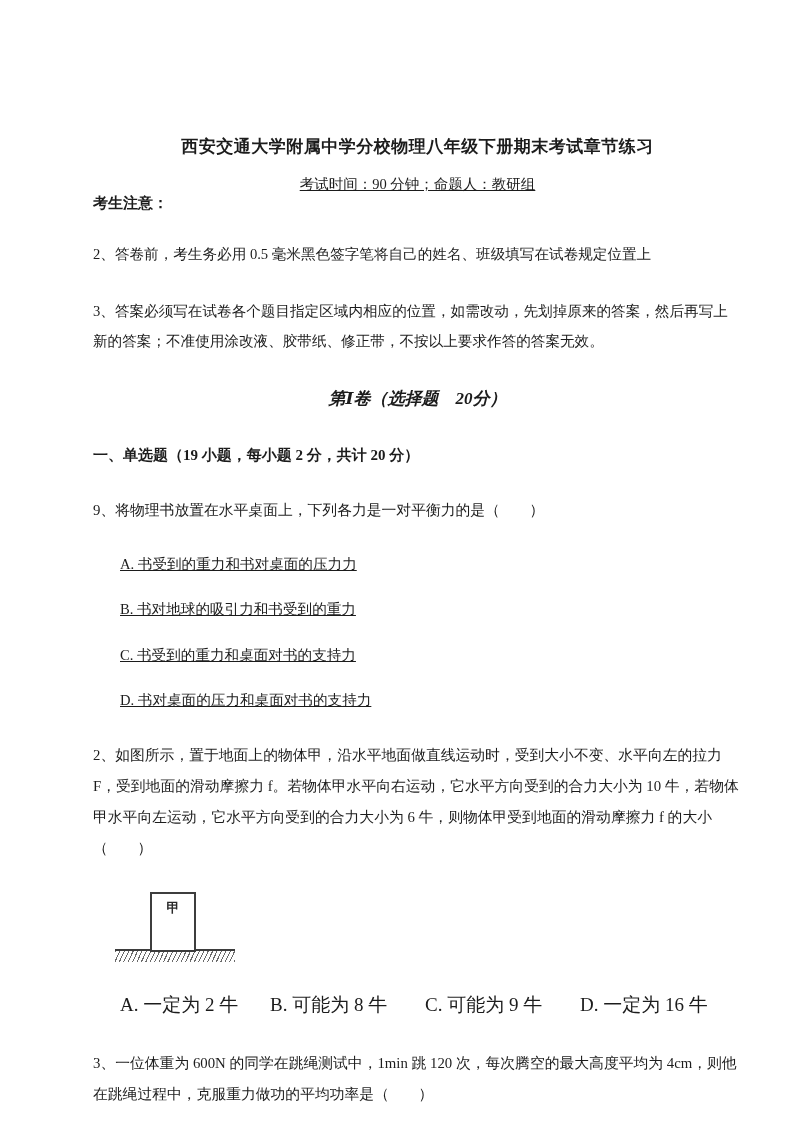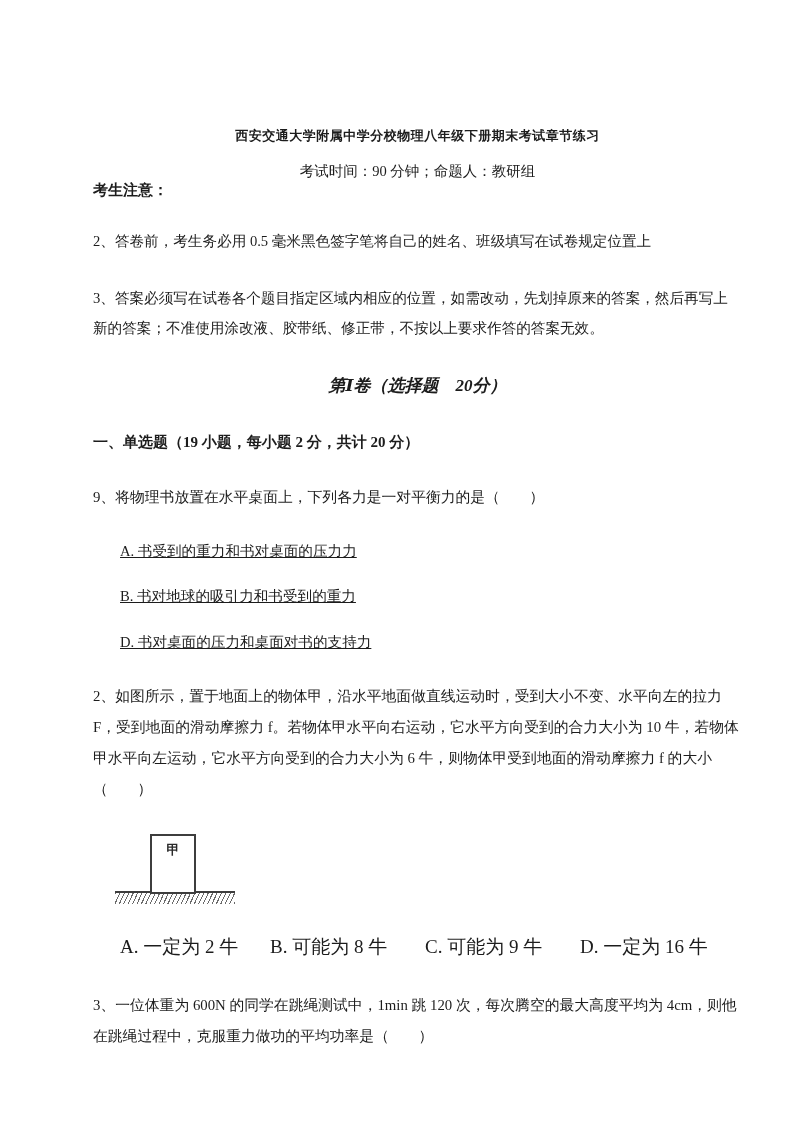--- a/index.html
+++ b/index.html
@@ -12,29 +12,30 @@
     height: 1131px;
     overflow: hidden;
     font-family: "Liberation Serif", "DejaVu Serif", serif;
     color: #1c1c1c;
   }
   .page {
     padding: 123px 58px 30px 93px; 
   }
   .doc-title {
     text-align: center;
-    font-size: 13px;
+    font-size: 17px;
     font-weight: bold;
     letter-spacing: 0.5px;
-    margin: 4px 0 0 0;
+    margin: 12px 0 0 0;
   }
   .doc-subtitle {
     text-align: center;
     font-size: 14.5px;
     margin-top: 17px;
+    text-decoration: underline;
   }
   .notice-heading {
     font-size: 15px;
     font-weight: bold;
   }
   .notice-item {
     font-size: 14.6px;
     margin-top: 27px;
     line-height: 2.05;
   }
@@ -126,20 +127,21 @@
   <div class="notice-item">2、答卷前，考生务必用 0.5 毫米黑色签字笔将自己的姓名、班级填写在试卷规定位置上</div>
   <div class="notice-item">3、答案必须写在试卷各个题目指定区域内相应的位置，如需改动，先划掉原来的答案，然后再写上新的答案；不准使用涂改液、胶带纸、修正带，不按以上要求作答的答案无效。</div>
 
   <div class="section-heading">第Ⅰ卷（选择题　20分）</div>
   <div class="type-heading">一、单选题（19 小题，每小题 2 分，共计 20 分）</div>
 
   <div class="q-stem">9、将物理书放置在水平桌面上，下列各力是一对平衡力的是（　　）</div>
   <div class="options-stacked">
     <div class="option">A. 书受到的重力和书对桌面的压力力</div>
     <div class="option">B. 书对地球的吸引力和书受到的重力</div>
+    <div class="option">C. 书受到的重力和桌面对书的支持力</div>
     <div class="option">D. 书对桌面的压力和桌面对书的支持力</div>
   </div>
 
   <div class="q-stem">2、如图所示，置于地面上的物体甲，沿水平地面做直线运动时，受到大小不变、水平向左的拉力 F，受到地面的滑动摩擦力 f。若物体甲水平向右运动，它水平方向受到的合力大小为 10 牛，若物体甲水平向左运动，它水平方向受到的合力大小为 6 牛，则物体甲受到地面的滑动摩擦力 f 的大小（　　）</div>
   <div class="figure">
     <div class="fig-box">
       <span>甲</span>
     </div>
     <div class="fig-ground"></div>
   </div>

